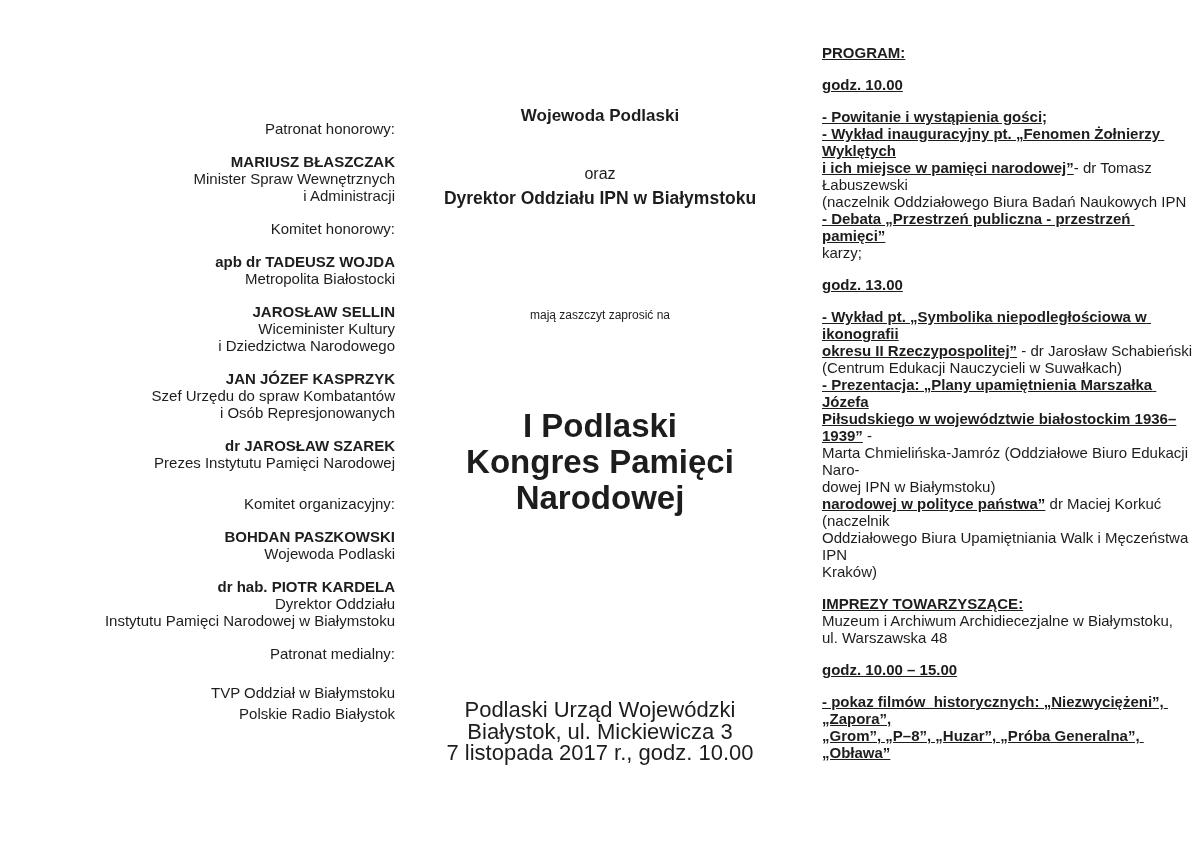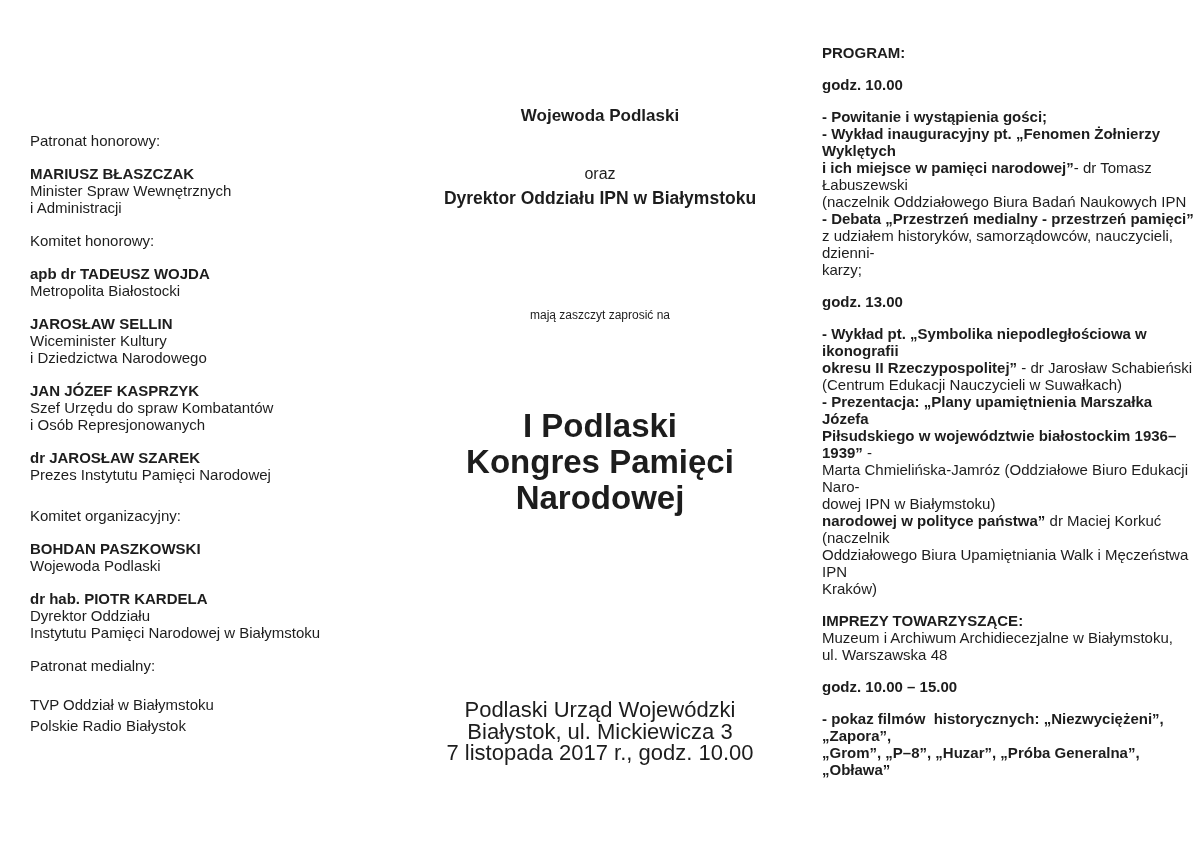--- a/index.html
+++ b/index.html
@@ -8,22 +8,22 @@
     background:#ffffff;
     font-family:"Liberation Sans", sans-serif;
     color:#1d1d1d;
     position:relative;
     overflow:hidden;
   }
   .panel { position:absolute; }
 
   
   #left-panel {
-    left:30px; top:132px; width:365px;
-    text-align:left; font-size:15px; line-height:17px;
+    left:30px; top:120px; width:365px;
+    text-align:right; font-size:15px; line-height:17px;
   }
   #left-panel > div { margin-bottom:16px; }
   #left-panel > div:nth-child(8) { margin-top:24px; }  
   #left-panel > div:nth-child(12) { margin-top:20px; }
   .lp-name { font-weight:bold; }
   .lp-lines .lp-line { line-height:21px; }
 
   
   #center-panel { left:400px; top:0; width:400px; height:855px; }
   #center-panel > div { position:absolute; width:100%; text-align:center; }
@@ -34,21 +34,21 @@
   .c-title { top:408px; font-weight:bold; font-size:33px; line-height:36px; }
   .c-venue { top:699px; font-size:22px; line-height:21.5px; }
 
   
   #right-panel {
     left:822px; top:44px; width:372px;
     font-size:15px; line-height:17px;
   }
   .pr-block { margin-bottom:15px; }
   .pr-line { white-space:pre-wrap; }
-  .b { font-weight:bold; }
+  .b { font-weight:bold;text-decoration:underline; }
 </style>
 </head>
 <body>
 
 <div id="left-panel" class="panel">
     <div class="lp-heading">Patronat honorowy:</div>
     <div class="lp-person">
       <div class="lp-name">MARIUSZ BŁASZCZAK</div>
       <div class="lp-role">Minister Spraw Wewnętrznych</div>
       <div class="lp-role">i Administracji</div>
@@ -110,22 +110,21 @@
       <div class="pr-line"><span class="b">PROGRAM:</span></div>
     </div>
     <div class="pr-block">
       <div class="pr-line"><span class="b">godz. 10.00</span></div>
     </div>
     <div class="pr-block">
       <div class="pr-line"><span class="b">- Powitanie i wystąpienia gości;</span></div>
       <div class="pr-line"><span class="b">- Wykład inauguracyjny pt. „Fenomen Żołnierzy Wyklętych</span></div>
       <div class="pr-line"><span class="b">i ich miejsce w pamięci narodowej”</span><span>- dr Tomasz Łabuszewski</span></div>
       <div class="pr-line"><span>(naczelnik Oddziałowego Biura Badań Naukowych IPN</span></div>
-      <div class="pr-line"><span class="b">- Debata „Przestrzeń medialny - przestrzeń pamięci”</span></div>
-      <div class="pr-line"><span>z udziałem historyków, samorządowców, nauczycieli, dzienni-</span></div>
+      <div class="pr-line"><span class="b">- Debata „Przestrzeń publiczna - przestrzeń pamięci”</span></div>
       <div class="pr-line"><span>karzy;</span></div>
     </div>
     <div class="pr-block">
       <div class="pr-line"><span class="b">godz. 13.00</span></div>
     </div>
     <div class="pr-block">
       <div class="pr-line"><span class="b">- Wykład pt. „Symbolika niepodległościowa w ikonografii</span></div>
       <div class="pr-line"><span class="b">okresu II Rzeczypospolitej”</span><span> - dr Jarosław Schabieński</span></div>
       <div class="pr-line"><span>(Centrum Edukacji Nauczycieli w Suwałkach)</span></div>
       <div class="pr-line"><span class="b">- Prezentacja: „Plany upamiętnienia Marszałka Józefa</span></div>

